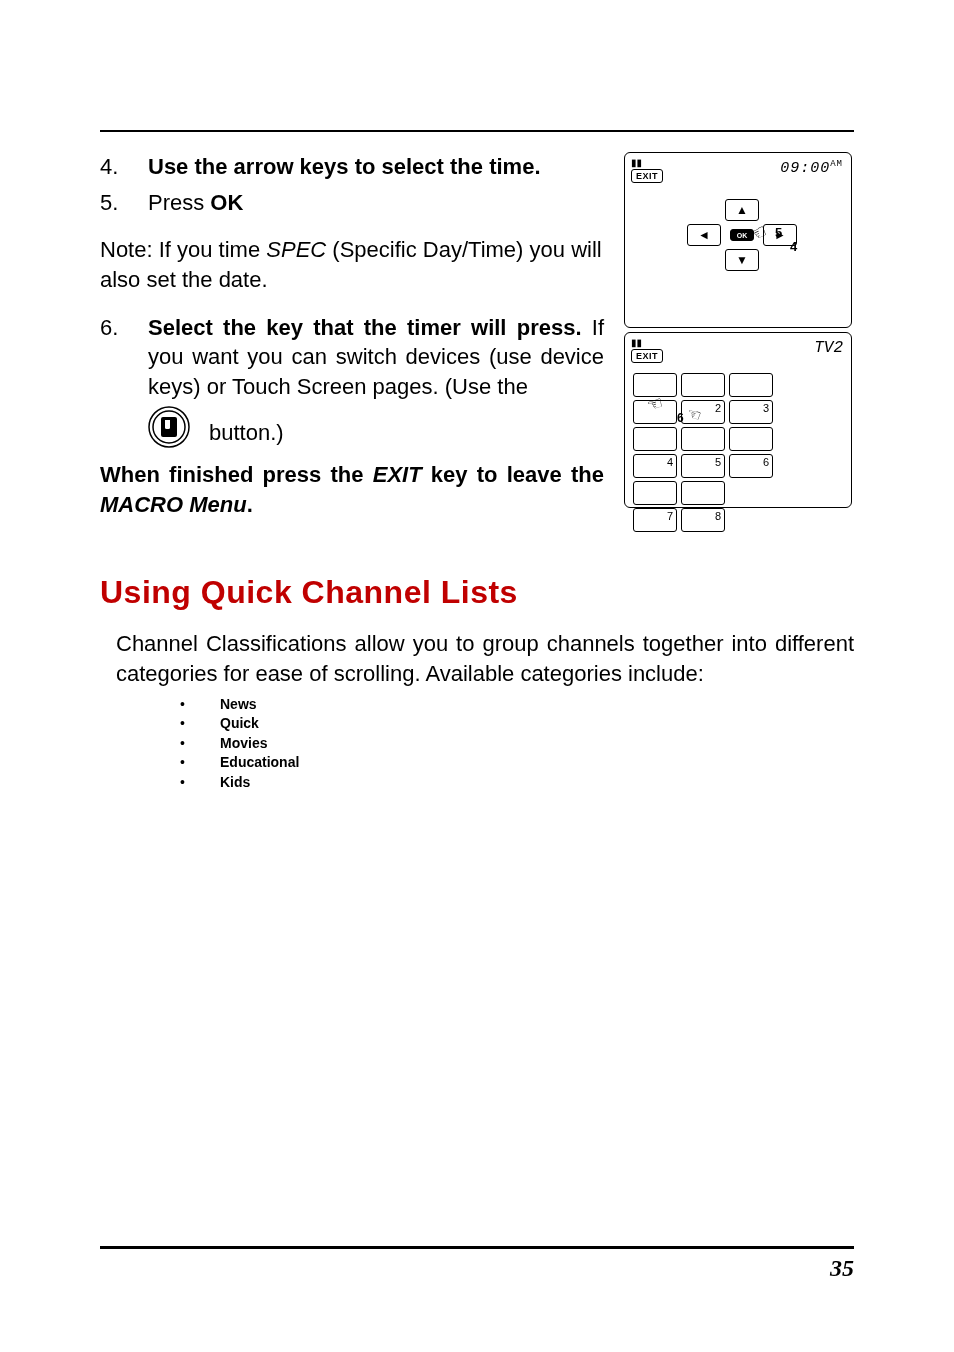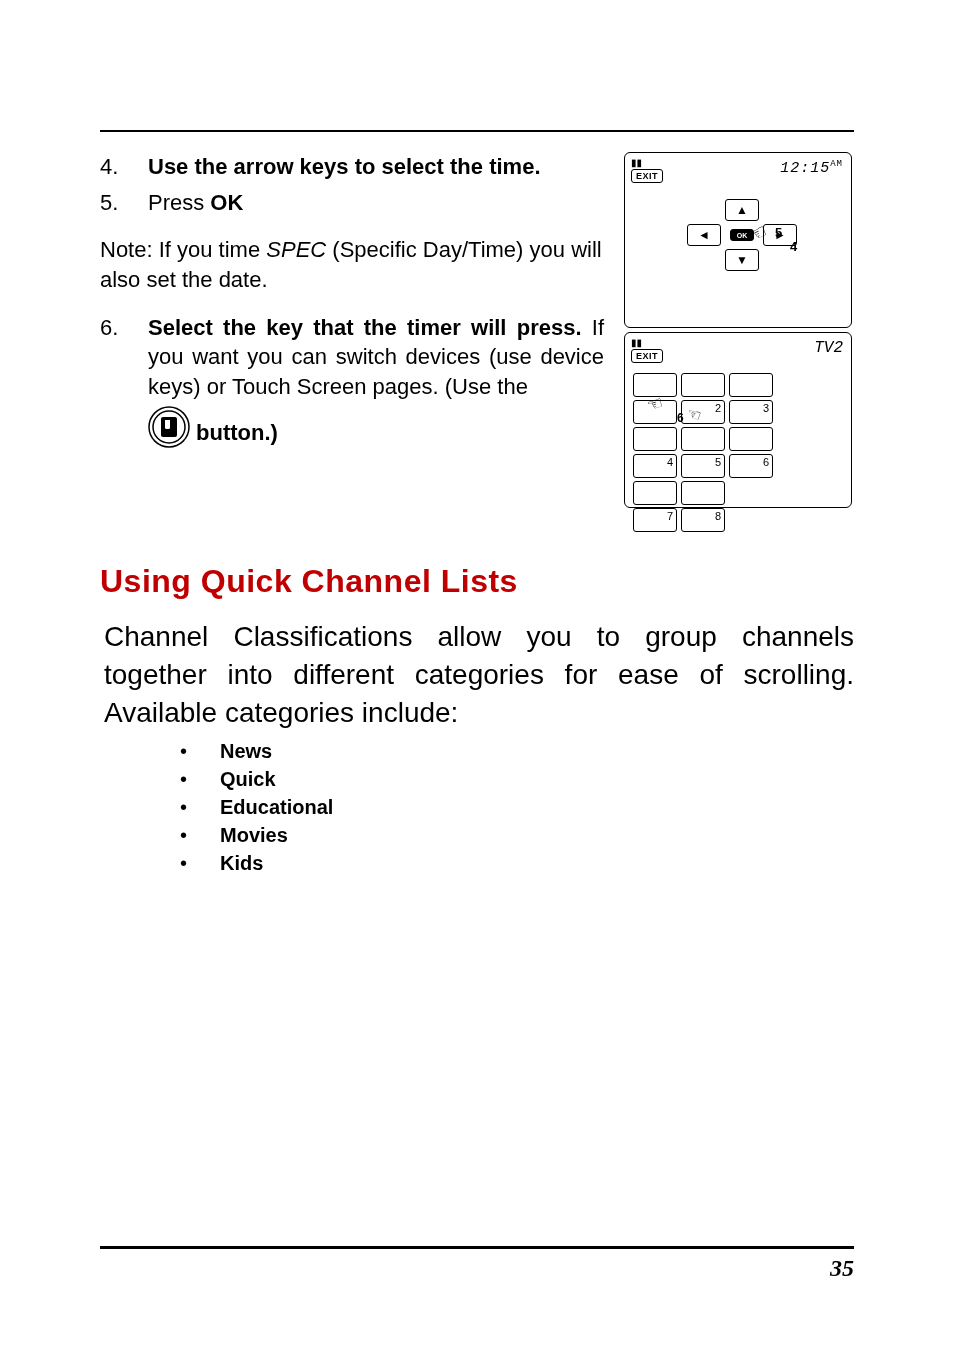--- a/index.html
+++ b/index.html
@@ -61,24 +61,23 @@
     line-height: 1.35;
     margin: 18px 0 18px 0;
   }
   .step6-body {
     flex: 1;
     text-align: justify;
   }
   .p-icon-wrap {
     display: flex;
     align-items: flex-end;
-    gap: 6px;
+    gap: 19px;
     margin-top: 4px;
     margin-bottom: 4px;
-    font-weight: bold;
   }
   .p-icon {
     width: 42px; height: 42px;
     flex-shrink: 0;
   }
   .after6 {
     font-size: 22px;
     line-height: 1.35;
     text-align: justify;
   }
@@ -91,32 +90,32 @@
   }
   .section-heading {
     font-family: Impact, "Arial Black", sans-serif;
     color: #c00000;
     font-size: 32px;
     margin-top: 55px;
     margin-bottom: 18px;
     letter-spacing: 0.5px;
   }
   .section-body {
-    font-size: 28px;
-    line-height: 1.35;
-    text-align: justify;
-    margin-left: 4px;
+    font-size: 22px;
+    line-height: 1.35;
+    text-align: justify;
+    margin-left: 16px;
   }
   .bullets {
     list-style: none;
     margin-left: 90px;
     margin-top: 6px;
   }
   .bullets li {
-    font-size: 20px;
+    font-size: 14px;
     line-height: 1.4;
     font-weight: bold;
   }
   .bullets li::before {
     content: "•";
     display: inline-block;
     width: 40px;
     margin-left: -10px;
     font-weight: normal;
   }
@@ -304,31 +303,34 @@
                 <rect x="13" y="11" width="16" height="20" rx="2" fill="#000"></rect>
                 <rect x="17" y="14" width="5" height="9" rx="1.5" fill="#fff"></rect>
                 <rect x="17" y="14" width="5" height="4" fill="#fff"></rect>
               </svg>
               <span style="font-size:22px;"> button.)</span>
             </div>
           </div>
         </li>
       </ol>
 
+      <p class="finish-line">
+        <span>When finished press the </span><span class="italic">EXIT</span><span> key to leave the </span><span class="italic">MACRO Menu</span><span>.</span>
+      </p>
     </div>
 
     <div class="right-col">
 
       <div class="device">
         <div class="dev-top">
           <div class="exit-group">
             <span class="sig">▮▮</span>
             <span class="exit-key">EXIT</span>
           </div>
-          <span class="clock"><span>12:15</span><sup>AM</sup></span>
+          <span class="clock"><span>09:00</span><sup>AM</sup></span>
         </div>
         <div class="pad">
           <div class="padrow">
               <div class="padkey">▲</div>
             </div>
           <div class="padrow" style="margin-top:3px;">
             <div class="padkey">◄</div>
             <div style="width:34px;position:relative;">
               <div class="ok-key" style="position:static;margin:5px auto 0;">OK</div>
             </div>
@@ -375,22 +377,22 @@
         <span class="lab6">6</span>
       </div>
     </div>
   </div>
 
   <h2 class="section-heading">Using Quick Channel Lists</h2>
   <p class="section-body">Channel Classifications allow you to group channels together into different categories for ease of scrolling. Available categories include:</p>
   <ul class="bullets">
     <li>News</li>
     <li>Quick</li>
+    <li>Movies</li>
     <li>Educational</li>
-    <li>Movies</li>
     <li>Kids</li>
   </ul>
 
   <div class="footer">
     <hr class="hr-bottom">
     <div class="page-num">35</div>
   </div>
 </div>
 
 </body></html>

